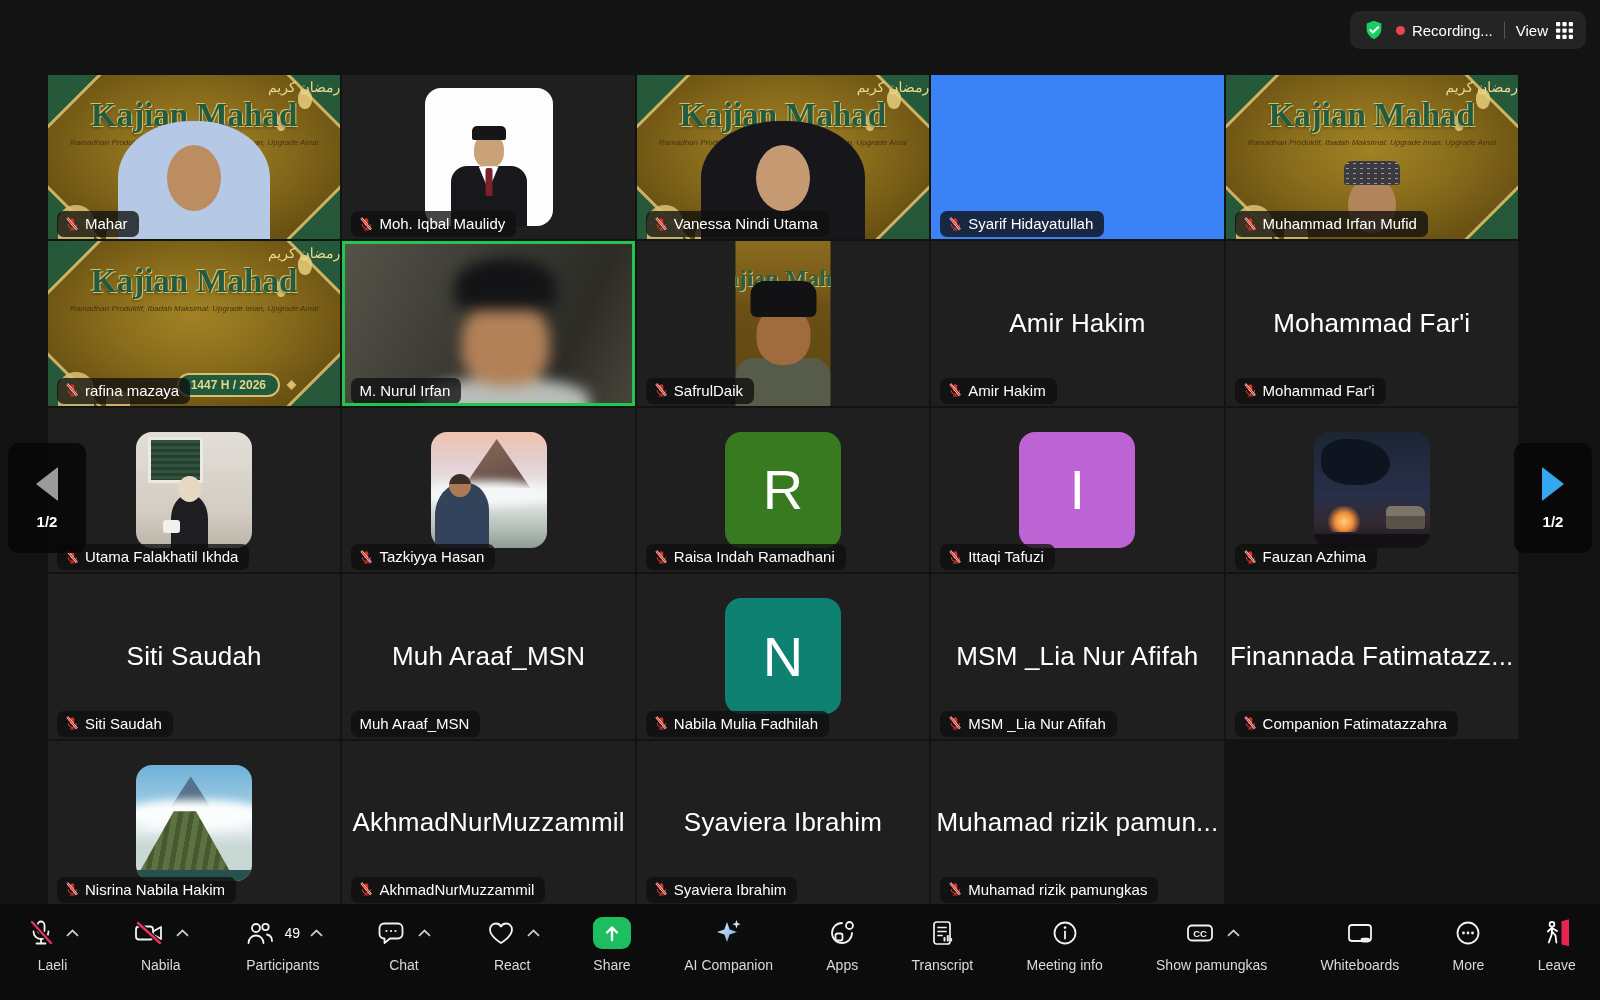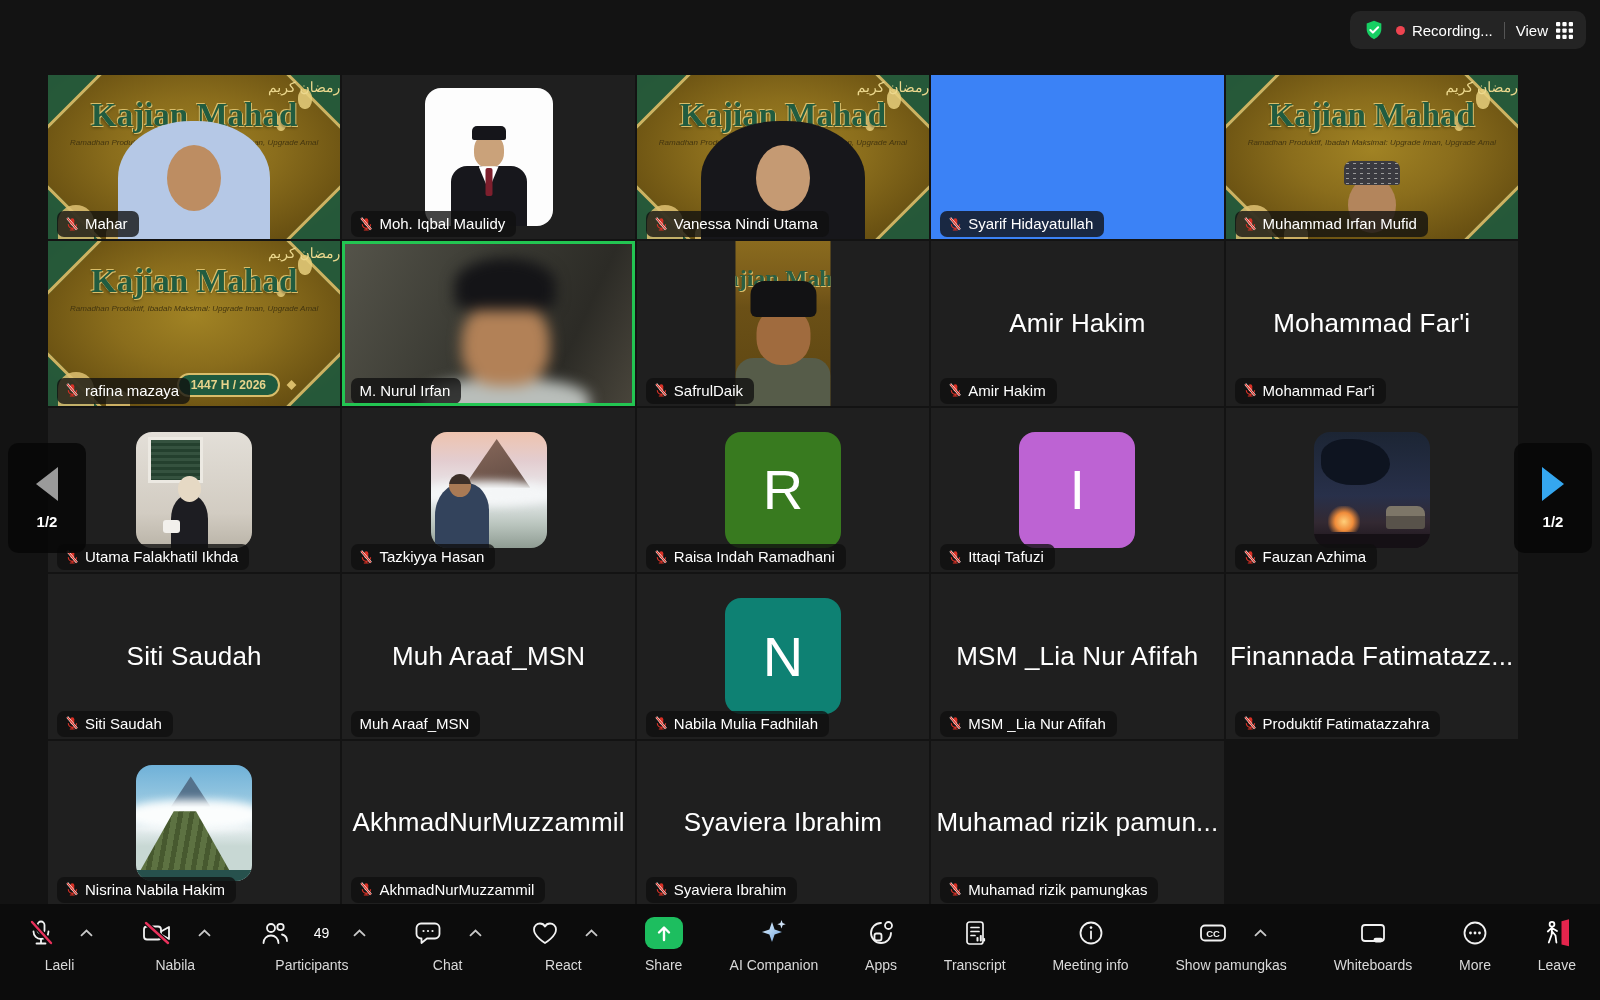--- a/index.html
+++ b/index.html
@@ -136,21 +136,21 @@
   .nav-left{left:8px;} .nav-right{right:8px;}
   .tri{width:0;height:0;border-style:solid;}
   .tri-left{border-width:17px 22px 17px 0;border-color:transparent #9a9a9a transparent transparent;}
   .tri-right{border-width:17px 0 17px 22px;border-color:transparent transparent transparent #35a7f0;}
   .page{color:#fff;font-size:15px;font-weight:700;}
 
   
   .toolbar{position:absolute;left:0;bottom:0;width:1600px;height:96px;background:#0c0c0c;box-sizing:border-box;
            display:flex;align-items:flex-start;justify-content:space-between;padding:12px 24px 0 26px;z-index:15;}
   .tbi{display:flex;flex-direction:column;align-items:center;gap:7px;cursor:pointer;}
-  .tbi-top{display:flex;align-items:center;gap:24px;height:34px;}
+  .tbi-top{display:flex;align-items:center;gap:10px;height:34px;}
   .tbi-label{font-size:14px;color:#d9d9d9;white-space:nowrap;}
   .tbi-badge{color:#fff;font-size:14px;}
   .share-btn{width:38px;height:32px;background:#1dbe5f;border-radius:9px;display:flex;align-items:center;justify-content:center;}
   svg{display:block;}
 </style>
 </head>
 <body>
 
 <div class="stage">
 
@@ -616,21 +616,21 @@
       <svg class="np-mic" width="14" height="14" viewBox="0 0 16 16">
             <g fill="#d93025">
               <rect x="6" y="1.5" width="4.6" height="8.2" rx="2.3"></rect>
               <path d="M3.8 8.3a4.7 4.7 0 0 0 9.4 0" stroke="#d93025" stroke-width="1.4" fill="none"></path>
               <rect x="7.5" y="12.4" width="1.6" height="2.2"></rect>
               <rect x="5.4" y="14.2" width="5.8" height="1.3" rx=".6"></rect>
             </g>
             <line x1="2.6" y1="1.2" x2="13.6" y2="14.2" stroke="#fff" stroke-width="2.6"></line>
             <line x1="2.6" y1="1.2" x2="13.6" y2="14.2" stroke="#d93025" stroke-width="1.4"></line>
           </svg>
-      <span class="np-name">Produktif Fatimatazzahra</span>
+      <span class="np-name">Companion Fatimatazzahra</span>
     </div>
   </div>
       <div class="tile t-photo">
     <div class="content">
           <div class="avatar ph ph-nisrina">
             <i class="p1"></i>
             <i class="p2"></i>
             <i class="p3"></i>
             <i class="p4"></i>
           </div>

